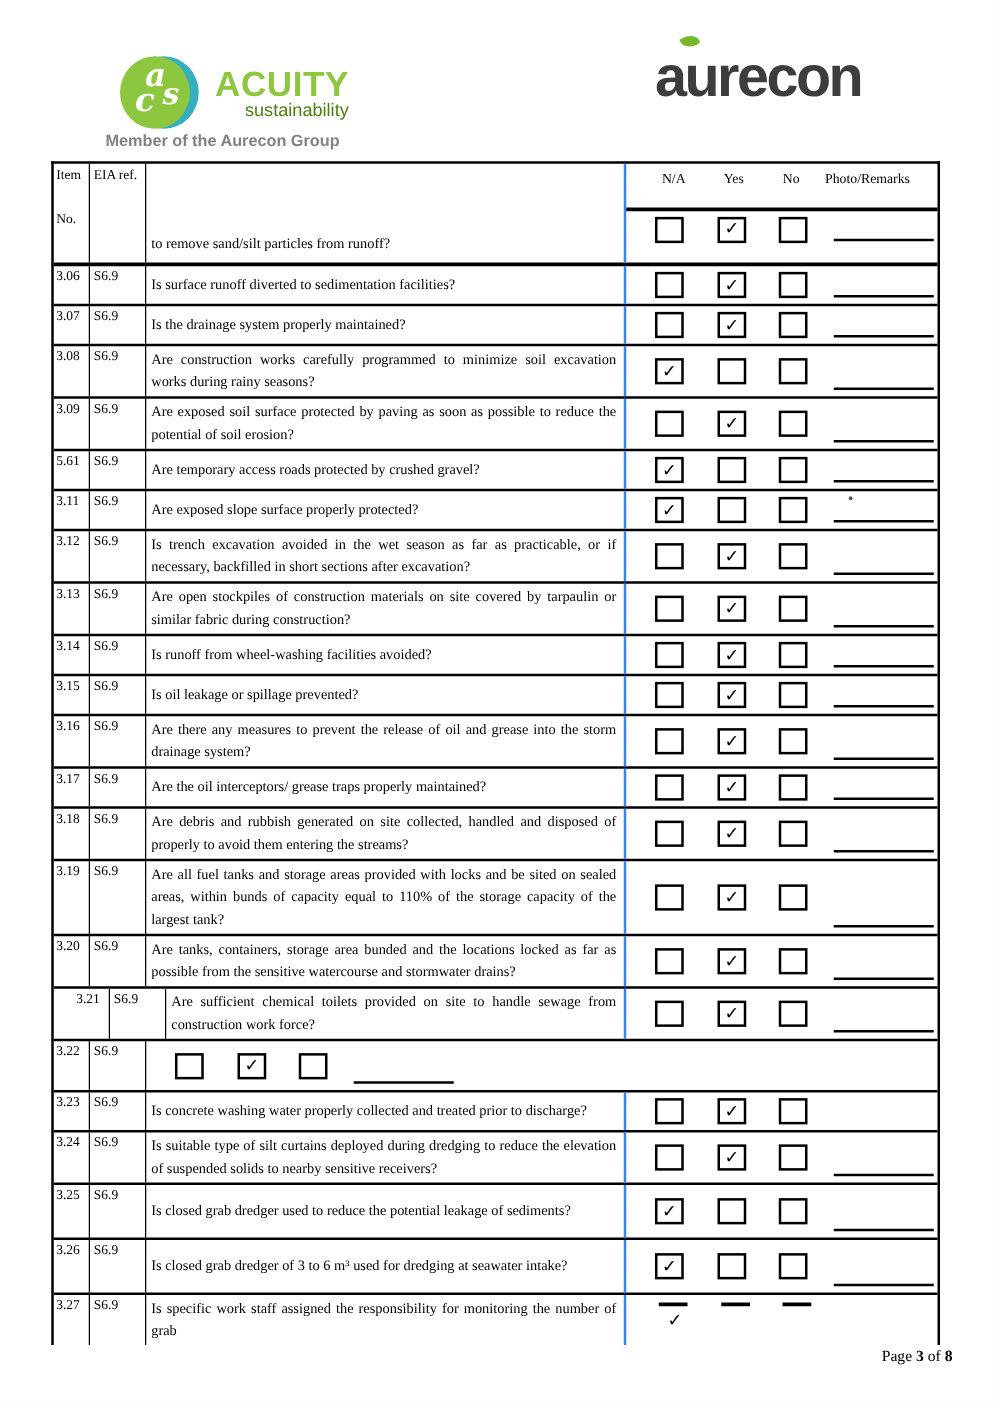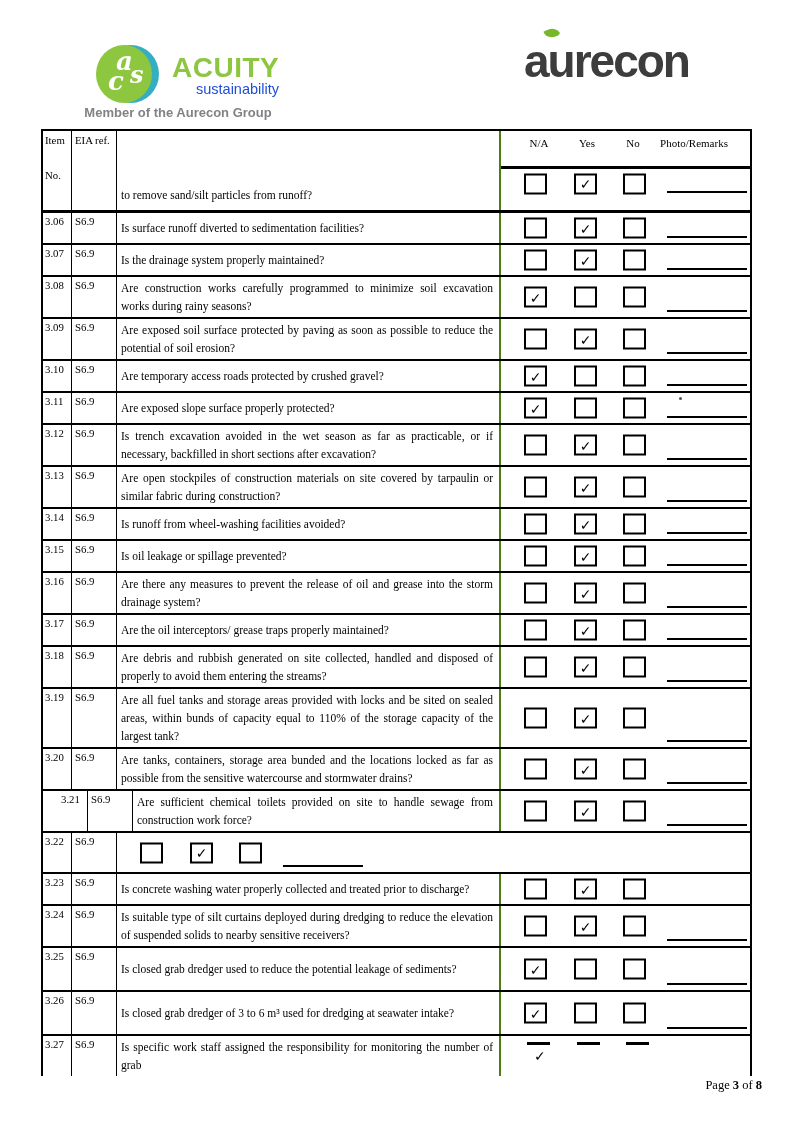--- a/index.html
+++ b/index.html
@@ -13,21 +13,21 @@
   .circ-teal { left:63px; top:27px; background:#35aec2; }
   .circ-green { left:56px; top:27px; background:#8dc63f; }
   .monogram { position:absolute; color:#fff; font-family:"DejaVu Serif", serif;
               font-style:italic; font-weight:bold; }
   .mono-a { left:76px; top:28px; font-size:26px; }
   .mono-s { left:90px; top:42px; font-size:24px; }
   .mono-c { left:68px; top:48px; font-size:26px; }
   .acuity-name { position:absolute; left:132px; top:34px; font-family:"Liberation Sans", sans-serif;
                  font-weight:bold; font-size:28px; color:#8dc63f; letter-spacing:0.5px; }
   .acuity-sub { position:absolute; left:132px; top:63px; width:107px; text-align:right;
-                font-family:"Liberation Sans", sans-serif; font-size:14.5px; color:#1d4ed8; }
+                font-family:"Liberation Sans", sans-serif; font-size:14.5px; color:#4d7c0f; }
   .acuity-tag { position:absolute; left:37px; top:87px; width:202px; text-align:center;
                 font-family:"Liberation Sans", sans-serif; font-size:13px; font-weight:bold; color:#808285; }
   .aurecon-logo { position:absolute; left:524px; top:26px; width:235px; height:70px; }
   .aurecon-leaf { position:absolute; left:21px; top:2px; width:14px; height:10px; background:#76b82a;
                   border-radius:0 80% 20% 80%; transform:rotate(-28deg); }
   .aurecon-name { position:absolute; left:0; top:8px; font-family:"Liberation Sans", sans-serif;
                   font-weight:800; font-size:46px; color:#3d3d3e; letter-spacing:-2px; }
 
   .doc-title { position:absolute; left:0; top:107px; width:100%; text-align:center;
                font-size:13.6px; font-weight:bold; white-space:pre-wrap; }
@@ -35,21 +35,21 @@
   
   .checklist { position:absolute; left:41px; top:129px; width:711px;
                border-top:2px solid #000; border-left:2px solid #000; border-right:2px solid #000;
                font-size:11.5px; }
   .row { display:flex; border-bottom:2px solid #000; }
   .row.clipped { border-bottom:none; }
   .c-item { width:29px; min-width:29px; border-right:1.5px solid #000;
             font-size:10.8px; padding:2px 0 0 2px; }
   .c-eia  { width:45px; min-width:45px; border-right:1.5px solid #000;
             font-size:10.8px; padding:2px 0 0 3px; }
-  .c-q    { flex:1; border-right:2px solid #4d7c0f; padding:2px 6px 2px 4px;
+  .c-q    { flex:1; border-right:2px solid #3b82f6; padding:2px 6px 2px 4px;
             display:flex; align-items:center; }
   .c-q .qtext { width:100%; text-align:justify; line-height:18px; }
   .c-right { width:249px; min-width:249px; position:relative; }
 
   .cb { position:absolute; top:50%; transform:translateY(-50%); width:23px; height:21px;
         border:2.5px solid #000; display:flex; align-items:center; justify-content:center; }
   .pos-na  { left:23px; }
   .pos-yes { left:73px; }
   .pos-no  { left:122px; }
   .check { font-size:14px; line-height:1; margin-top:2px; }
@@ -182,21 +182,21 @@
     <div class="c-right">
       <span class="cb pos-na"></span>
       <span class="cb pos-yes">
               <span class="check">✓</span>
             </span>
       <span class="cb pos-no"></span>
       <span class="remark-line"></span>
     </div>
   </div>
         <div class="row" style="min-height: 32px;">
-    <div class="c-item">3.10</div>
+    <div class="c-item">5.61</div>
     <div class="c-eia">S6.9</div>
     <div class="c-q">
             <div class="qtext">Are temporary access roads protected by crushed gravel?</div>
           </div>
     <div class="c-right">
       <span class="cb pos-na">
               <span class="check">✓</span>
             </span>
       <span class="cb pos-yes"></span>
       <span class="cb pos-no"></span>

